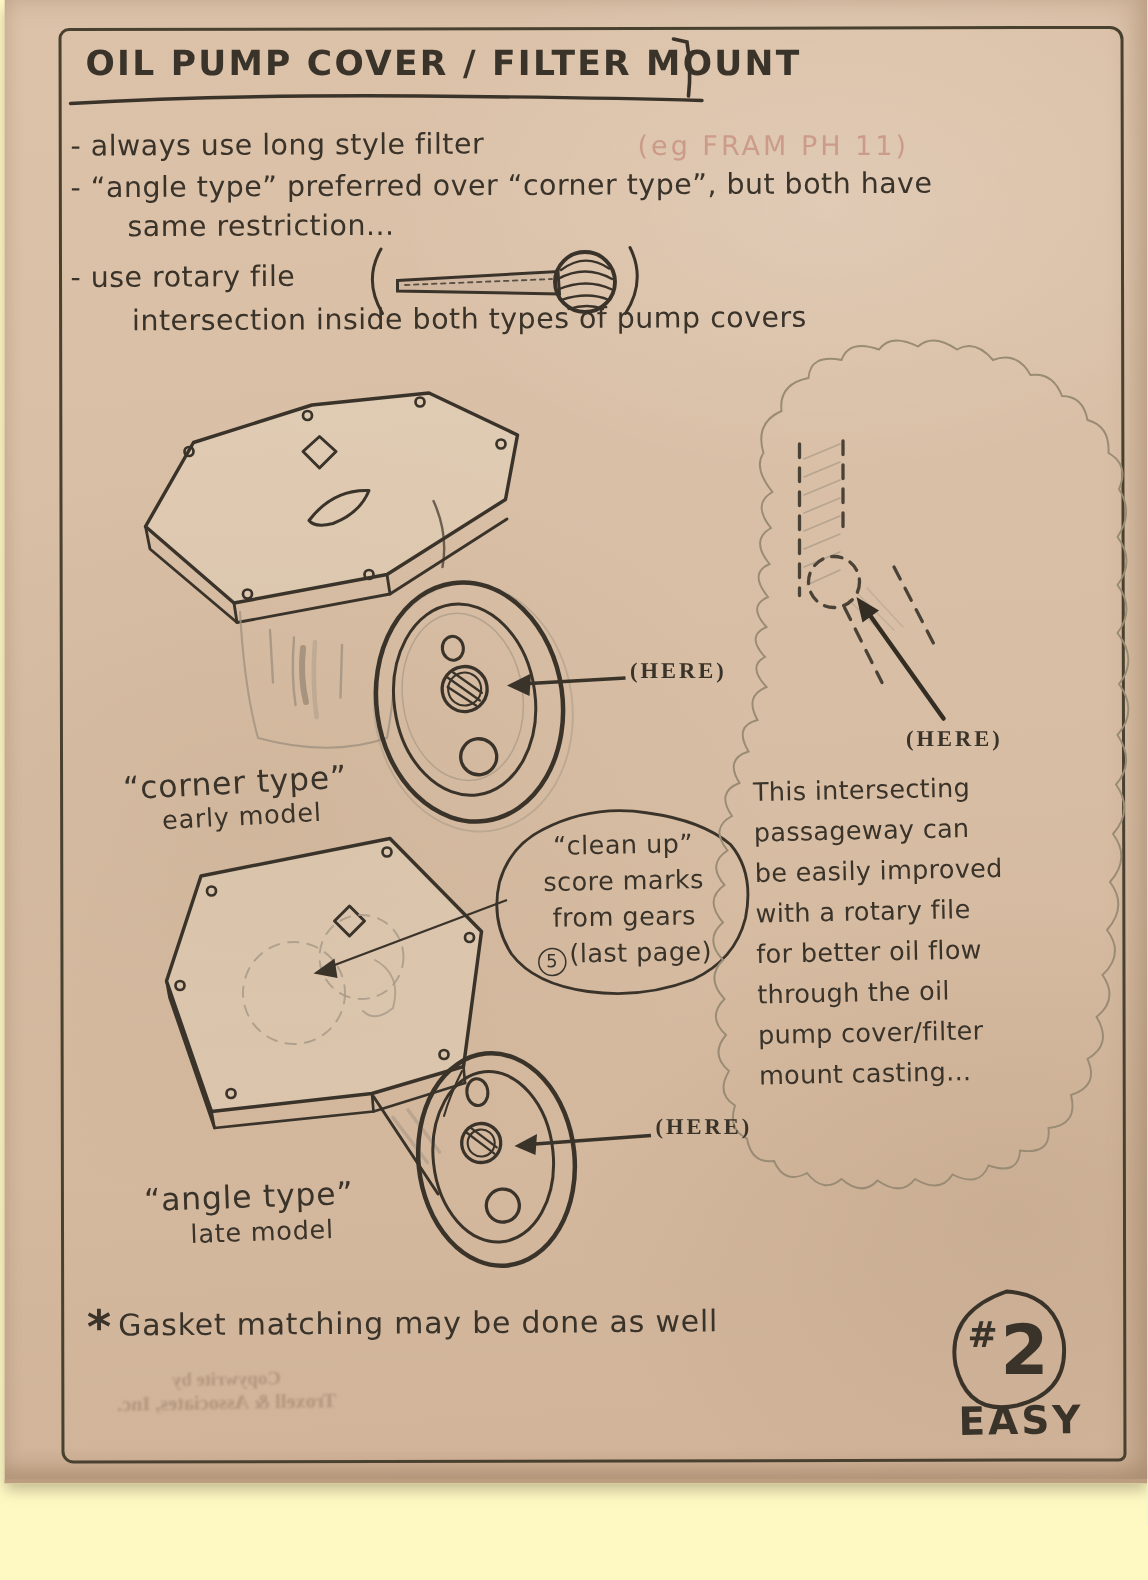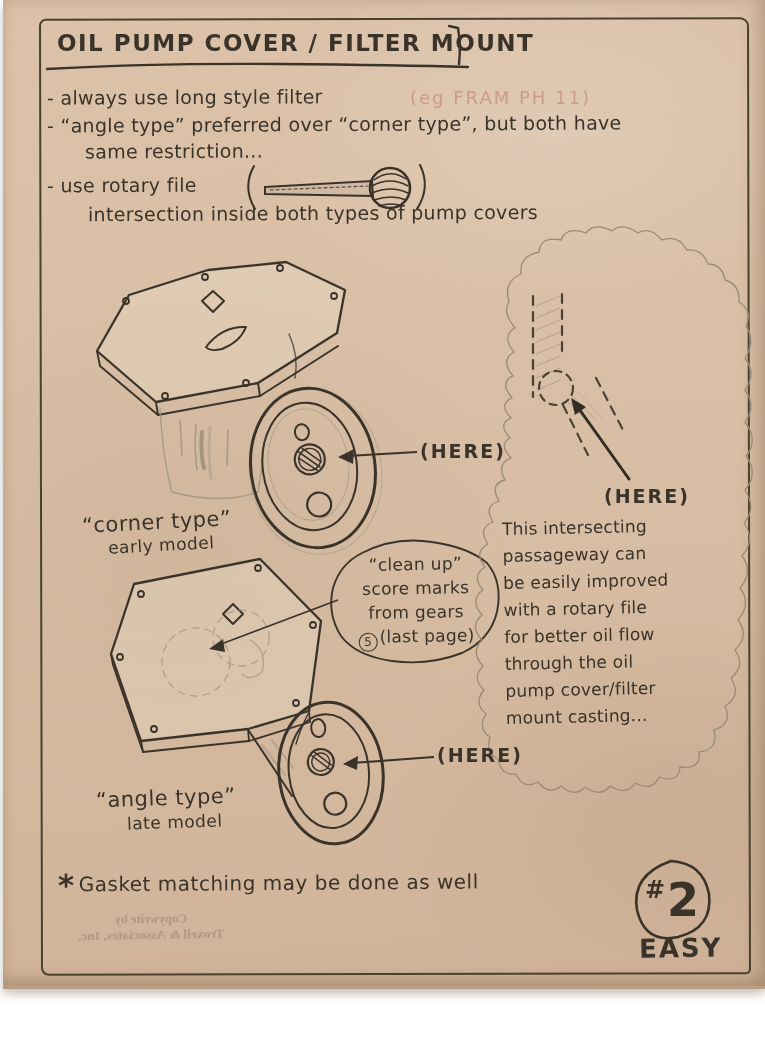--- a/index.html
+++ b/index.html
@@ -1,37 +1,37 @@
 <!DOCTYPE html>
 <html><head>
 <meta charset="utf-8">
 <style>
   html,body{margin:0;padding:0;background:#e8edf1;}
-  #page{position:relative;width:765px;height:1053px;overflow:hidden;background:#ffffff;
+  #page{position:relative;width:765px;height:1053px;overflow:hidden;background:#fef9c3;
         font-family:"DejaVu Sans",sans-serif;}
   .abs{position:absolute;}
   #paper{left:3px;top:0;width:762px;height:986px;
          background:
            radial-gradient(ellipse 420px 260px at 72% 14%, rgba(255,255,255,0.16), rgba(255,255,255,0) 70%),
            radial-gradient(ellipse 500px 380px at 22% 55%, rgba(122,92,60,0.07), rgba(122,92,60,0) 70%),
            radial-gradient(ellipse 420px 300px at 88% 82%, rgba(122,92,60,0.10), rgba(122,92,60,0) 70%),
            linear-gradient(176deg,#dcc2a9 0%,#d7bda3 55%,#d0b399 100%);
          box-shadow: inset -10px 0 18px rgba(120,90,60,0.22), inset 0 -8px 12px rgba(120,90,60,0.25),
                      0 5px 9px rgba(90,75,60,0.35);
          border-bottom:3px solid #bb9d7f;}
   #hand-border{left:40px;top:18px;width:706px;height:953px;border:2px solid #49412f;
          border-radius:7px 9px 5px 8px;transform:rotate(-0.12deg);}
   .ink{color:#3a332a;}
   .title{font-size:23px;font-weight:bold;letter-spacing:1.5px;}
   .note{font-size:19px;letter-spacing:0.3px;transform:rotate(-0.3deg);white-space:nowrap;}
   .faded{color:rgba(187,118,104,0.55);font-size:18px;letter-spacing:2px;white-space:nowrap;
          filter:blur(0.4px);}
   .label-lg{font-size:21px;letter-spacing:0.5px;white-space:nowrap;}
   .label-sm{font-size:17px;letter-spacing:0.5px;white-space:nowrap;}
-  .callout{font-size:19px;letter-spacing:2px;font-weight:bold;white-space:nowrap;}
+  .callout{font-size:15px;letter-spacing:2px;font-weight:bold;white-space:nowrap;font-family:Liberation Serif, serif;}
   .bubble-text{width:156px;text-align:center;font-size:17px;line-height:24px;letter-spacing:0.3px;
          transform:rotate(-1deg);}
   .badge-5{display:inline-flex;align-items:center;justify-content:center;width:17px;height:17px;
          border:1.6px solid #3a332a;border-radius:50%;font-size:12px;margin-right:2px;
          vertical-align:-3px;}
   .cloud-body{width:190px;font-size:17px;line-height:27px;letter-spacing:0.2px;white-space:pre-line;
          transform:rotate(-1.2deg);}
   .gasket{font-size:20px;letter-spacing:0.5px;white-space:nowrap;transform:rotate(-0.4deg);}
   .gasket .star{font-size:31px;font-weight:bold;vertical-align:-5px;margin-right:4px;}
   #num-badge{left:634px;top:861px;width:76px;height:78px;display:flex;align-items:center;
@@ -173,21 +173,21 @@
     </g>
 
     <g stroke="#3a332a" fill="none">
       <path d="M 671,861 Q 703,863 709,894 Q 713,928 678,937 Q 645,944 637,910 Q 631,875 671,861 Z" stroke-width="2.6"></path>
     </g>
   </svg>
 
   <div class="abs ink title" style="left:57px;top:30px;">OIL PUMP COVER / FILTER MOUNT</div>
 
   <div class="abs ink note" style="left:47px;top:86px;">- always use long style filter</div>
-  <div class="abs faded" style="left:410px;top:87px;">(eg  FRAM  PH 11)</div>
+  <div class="abs faded" style="left:425px;top:87px;">(eg  FRAM  PH 11)</div>
   <div class="abs ink note" style="left:47px;top:113px;">- “angle type” preferred over “corner type”, but both have</div>
   <div class="abs ink note" style="left:85px;top:140px;">same restriction...</div>
   <div class="abs ink note" style="left:47px;top:174px;">- use rotary file</div>
   <div class="abs ink note" style="left:88px;top:202px;">intersection inside both types of pump covers</div>
 
   <div class="abs ink label-lg" style="left:82px;top:510px;transform:rotate(-3deg);">“corner type”</div>
   <div class="abs ink label-sm" style="left:108px;top:535px;transform:rotate(-3deg);">early model</div>
   <div class="abs ink callout" style="left:420px;top:440px;">(HERE)</div>
 
   <div class="abs ink bubble-text" style="left:338px;top:552px;">

